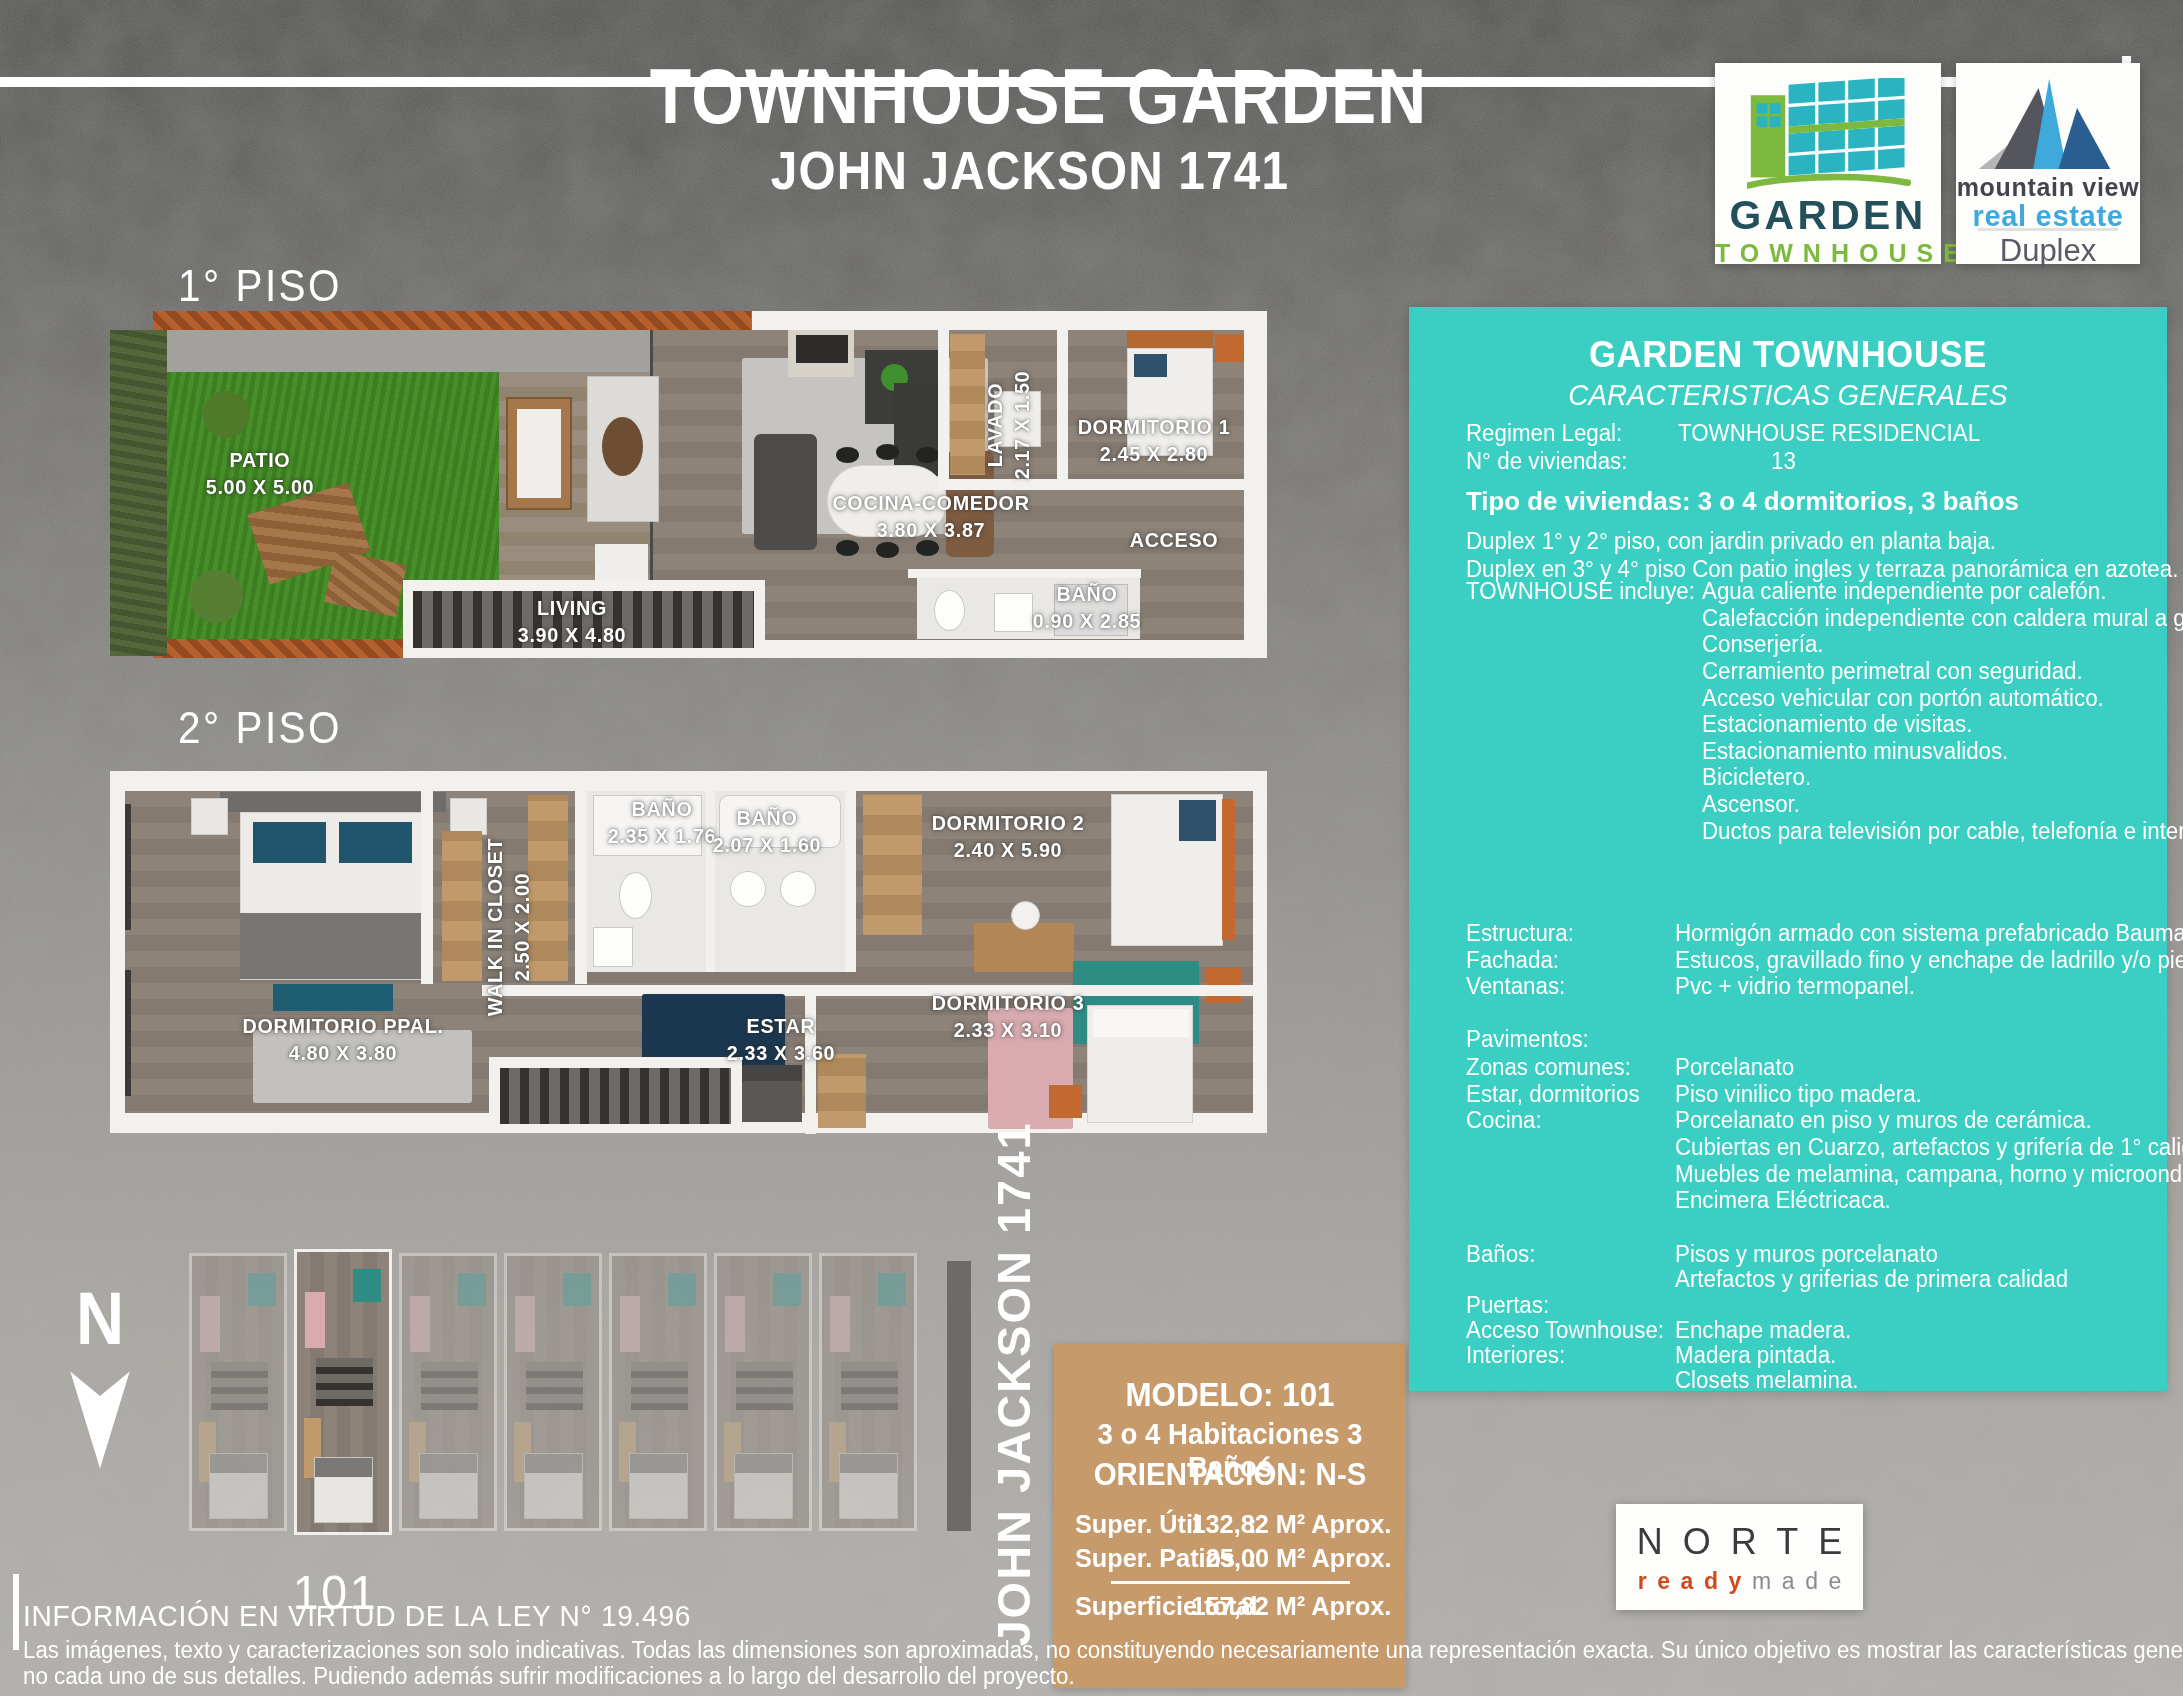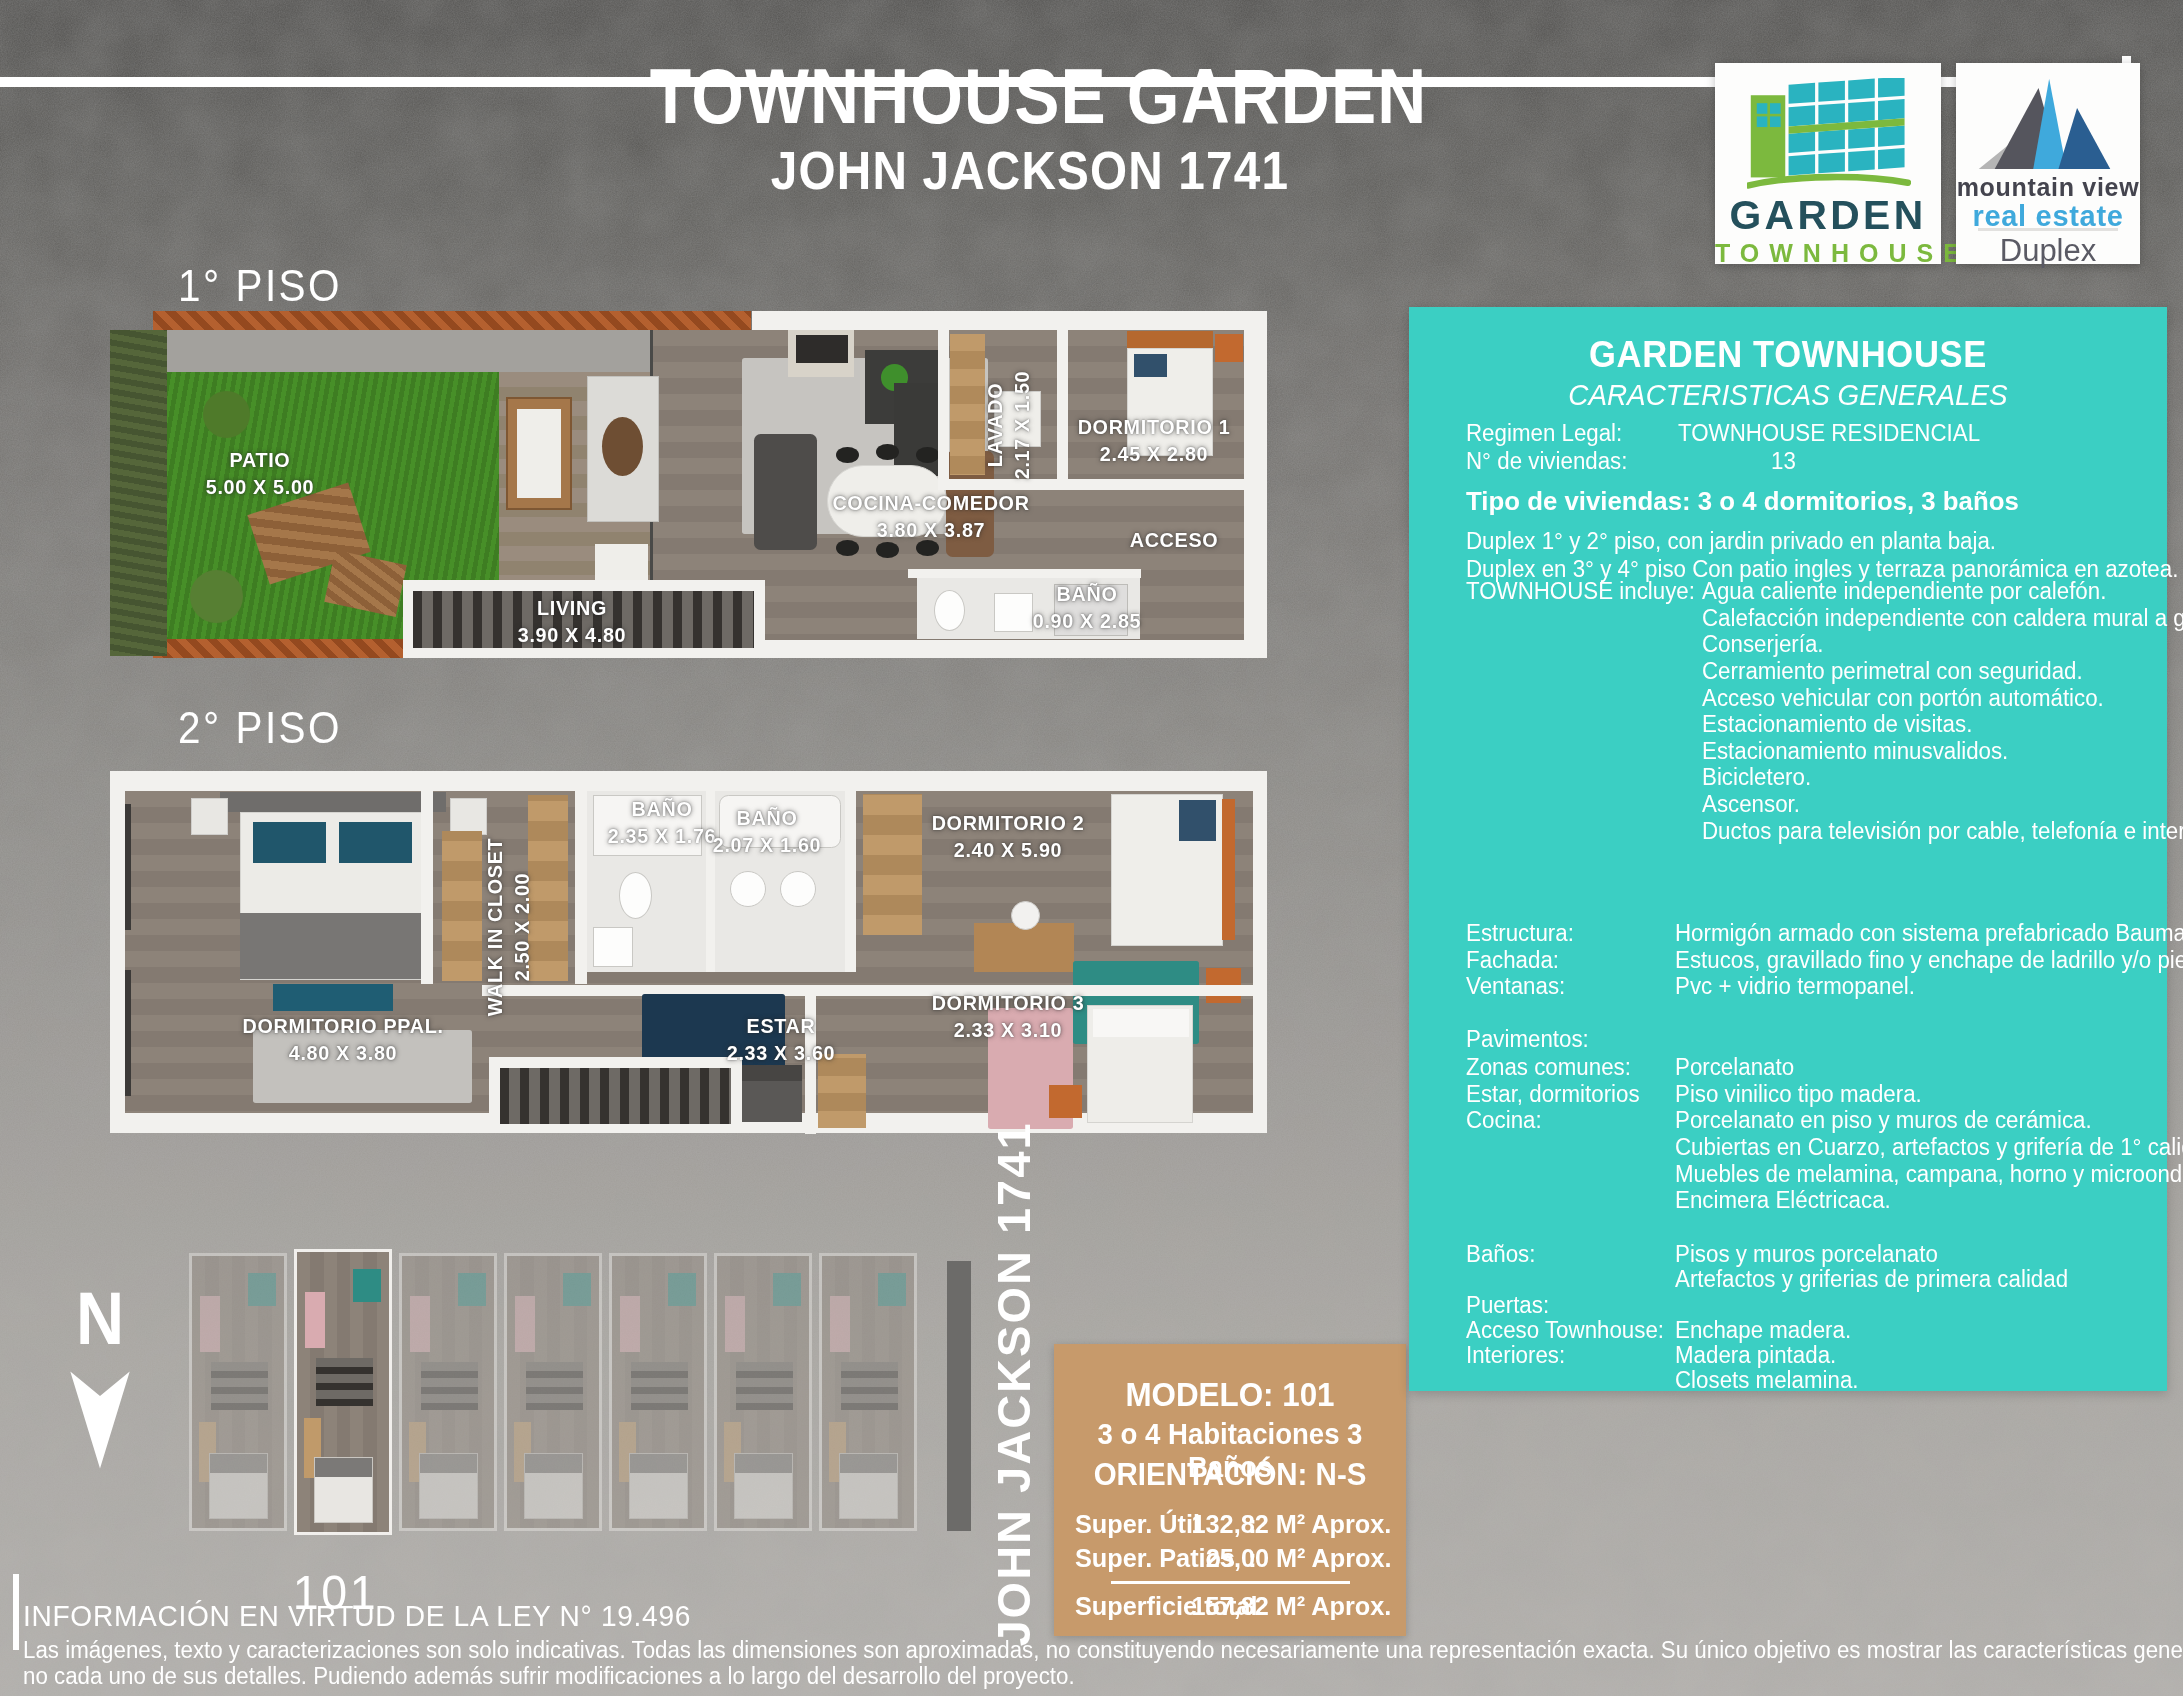--- a/index.html
+++ b/index.html
@@ -391,21 +391,21 @@
       <polygon points="5,5 50,152 95,5 50,42" fill="#ffffff"></polygon>
     </svg>
   </div>
 
   <div class="abs unitnum" style="left:269px;top:1564px;width:133px;text-align:center">101</div>
 
   <div class="street-wrap" style="left:1013px;top:1384px">
     <div class="street">JOHN JACKSON 1741</div>
   </div>
 
-  <div class="abs model" style="left:1054px;top:1344px;width:352px;height:292px">
+  <div class="abs model" style="left:1054px;top:1344px;width:352px;height:344px">
     <div class="c" style="top:32px;font-size:33px">MODELO: 101</div>
     <div class="c" style="top:74px;font-size:29px">3 o 4 Habitaciones 3 Baños</div>
     <div class="c" style="top:113px;font-size:31px">ORIENTACIÓN: N-S</div>
     <div class="lbl" style="left:21px;top:165px">Super. Útil</div>
     <div class="cln" style="left:194px;top:165px">:</div>
     <div class="val" style="right:14.6px;top:165px">132,82 M² Aprox.</div>
     <div class="lbl" style="left:21px;top:199px">Super. Patios</div>
     <div class="cln" style="left:194px;top:199px">:</div>
     <div class="val" style="right:14.6px;top:199px">25,00 M² Aprox.</div>
     <div class="divline" style="left:57px;top:237px;width:239px"></div>
@@ -454,20 +454,24 @@
     <div class="sline" style="left:266px;top:934px">Pisos y muros porcelanato</div>
     <div class="sline" style="left:266px;top:959px">Artefactos y griferias de primera calidad</div>
     <div class="sline" style="left:57px;top:985px">Puertas:</div>
     <div class="sline" style="left:57px;top:1010px">Acceso Townhouse:</div>
     <div class="sline" style="left:266px;top:1010px">Enchape madera.</div>
     <div class="sline" style="left:57px;top:1035px">Interiores:</div>
     <div class="sline" style="left:266px;top:1035px">Madera pintada.</div>
     <div class="sline" style="left:266px;top:1060px">Closets melamina.</div>
   </div>
 
+  <div class="abs card" style="left:1616px;top:1504px;width:247px;height:106px">
+    <div class="abs norte-name" style="top:17.3px">NORTE</div>
+    <div class="abs norte-sub" style="top:64px"><span class="r">ready</span><span class="m">made</span></div>
+  </div>
 
 
   <div class="abs" style="left:13.3px;top:1574px;width:6px;height:76px;background:#fff"></div>
   <footer>
     <div class="f1" style="left:23px;top:1600px">INFORMACIÓN EN VIRTUD DE LA LEY N° 19.496</div>
     <div class="f2" style="left:23px;top:1637px">Las imágenes, texto y caracterizaciones son solo indicativas. Todas las dimensiones son aproximadas, no constituyendo necesariamente una representación exacta. Su único objetivo es mostrar las características generales y</div>
     <div class="f2" style="left:23px;top:1663px">no cada uno de sus detalles. Pudiendo además sufrir modificaciones a lo largo del desarrollo del proyecto.</div>
   </footer>
 
 </div>

